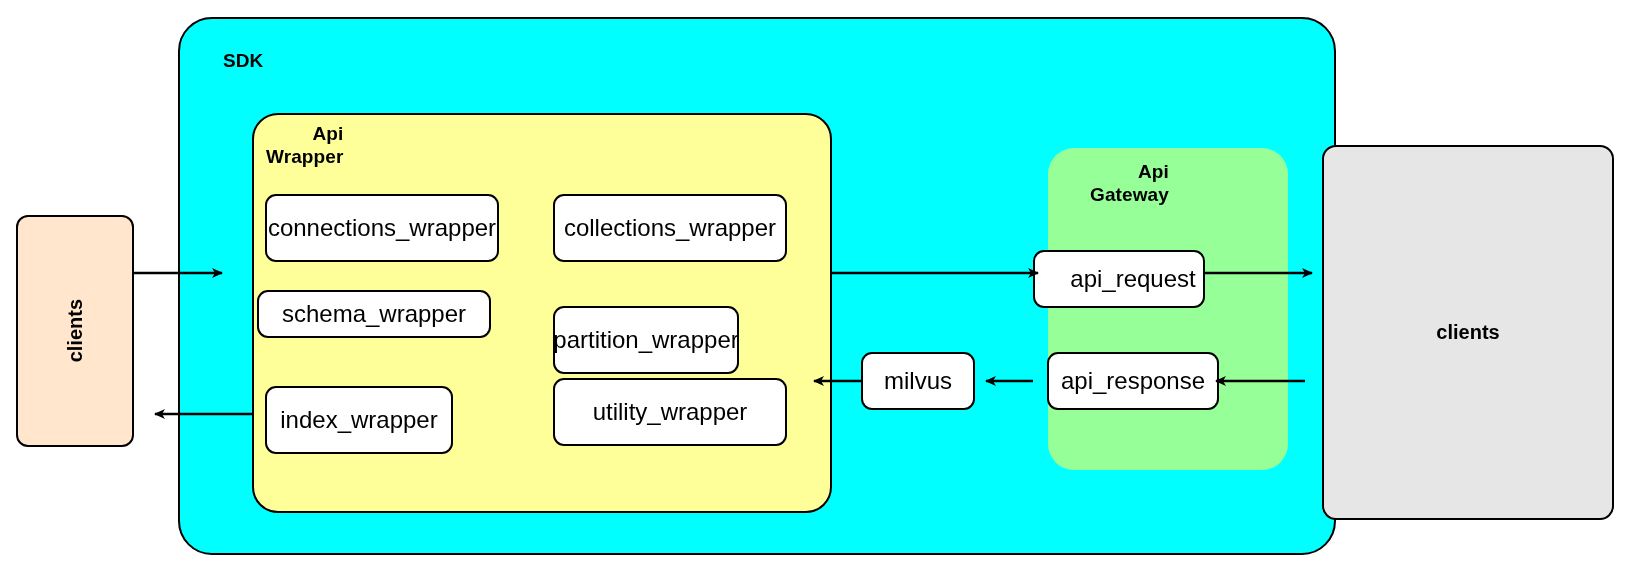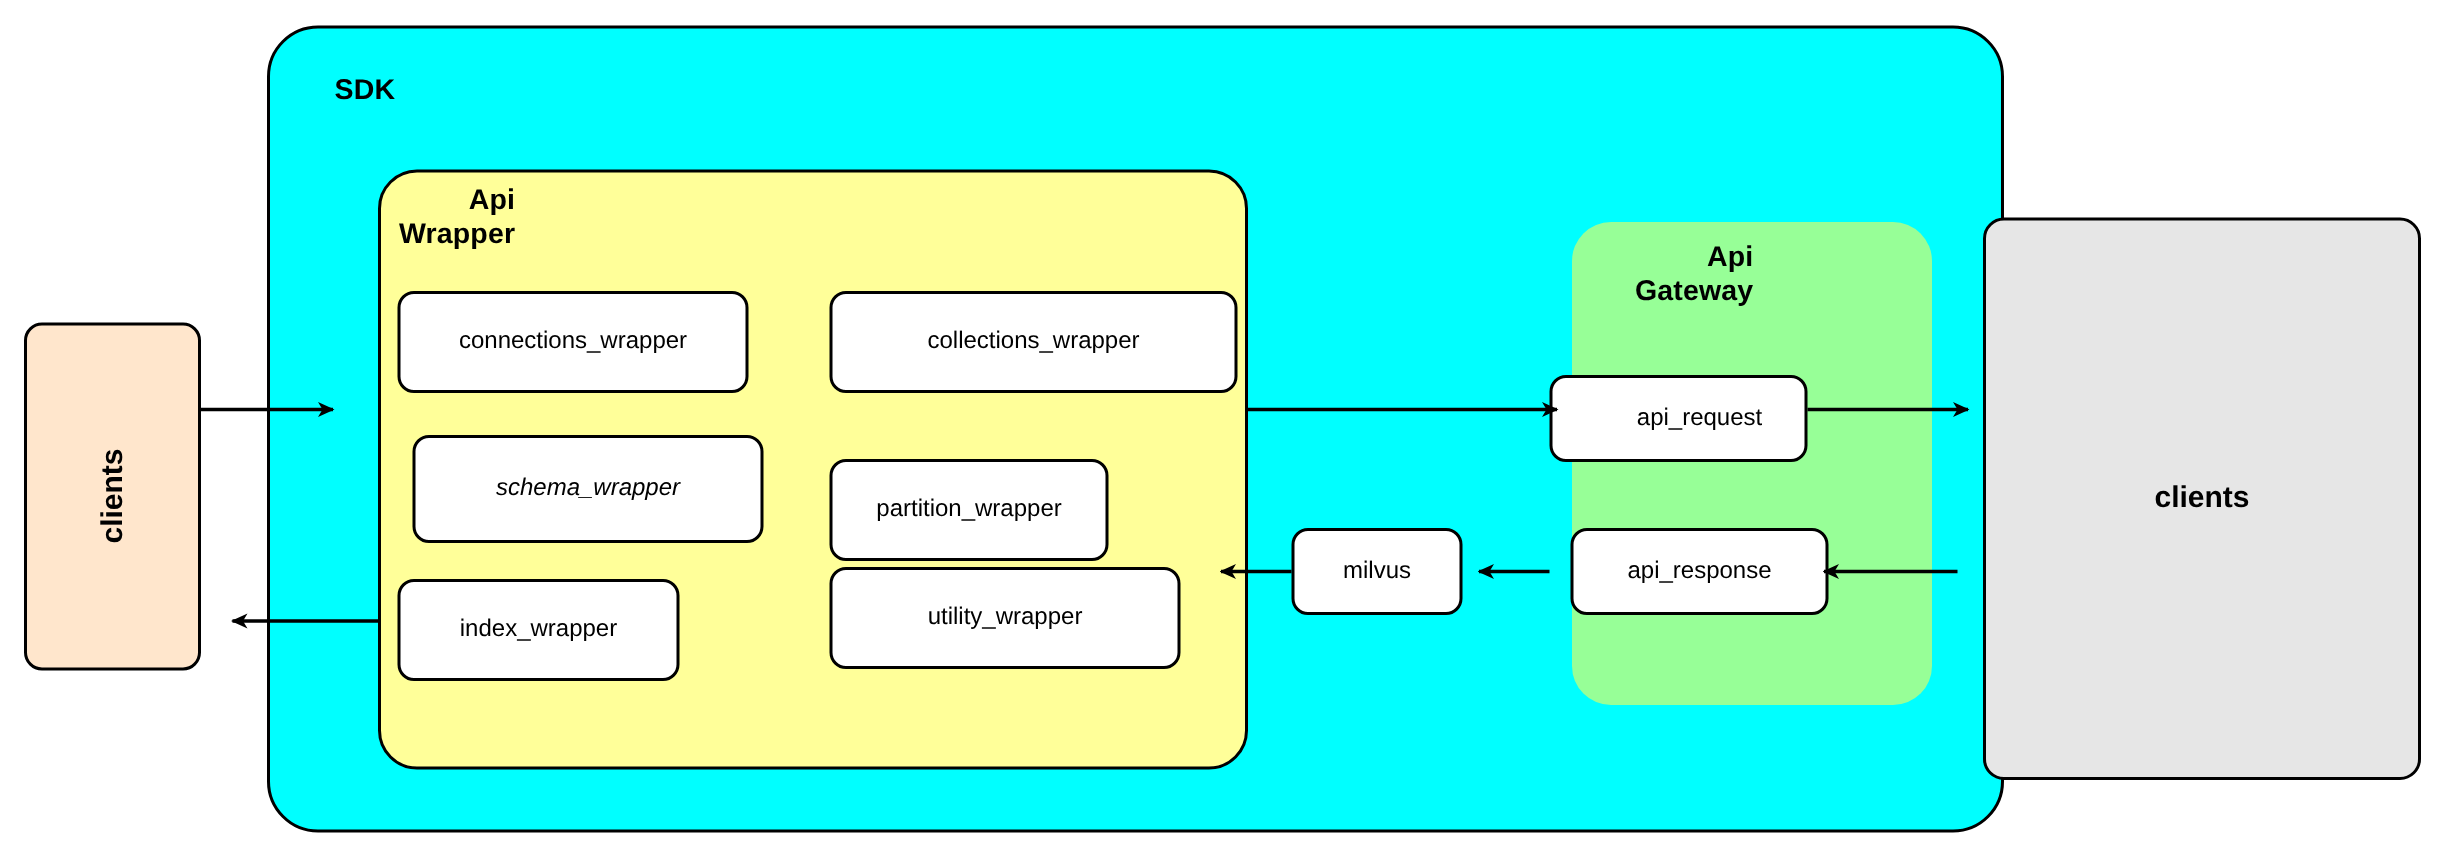--- a/index.html
+++ b/index.html
@@ -80,26 +80,26 @@
     justify-content: flex-start;
   }
   #api-gateway-label {
     left: 42px;
     top: 12px;
   }
   
   .leaf {
     background: #ffffff;
     border-radius: 11px;
-    font-size: 16px;
+    font-size: 24px;
     line-height: 24px;
   }
   #connections-wrapper { left: 265px; top: 194px; width: 234px; height: 68px; }
-  #collections-wrapper { left: 553px; top: 194px; width: 272px; height: 68px; }
-  #schema-wrapper     { left: 275px; top: 290px; width: 234px; height: 72px; font-style: italic; }
+  #collections-wrapper { left: 553px; top: 194px; width: 234px; height: 68px; }
+  #schema-wrapper     { left: 257px; top: 290px; width: 234px; height: 48px; }
   #partition-wrapper  { left: 553px; top: 306px; width: 186px; height: 68px; }
   #index-wrapper      { left: 265px; top: 386px; width: 188px; height: 68px; }
   #utility-wrapper    { left: 553px; top: 378px; width: 234px; height: 68px; }
 
   #api-request  { left: 1033px; top: 250px; width: 172px; height: 58px; padding-left: 28px; }
   #api-response { left: 1033px; top: 352px; width: 172px; height: 58px; margin-left: 14px; }
   #checker      { left: 861px; top: 352px; width: 114px; height: 58px; }
 
   #clients {
     left: 16px;

